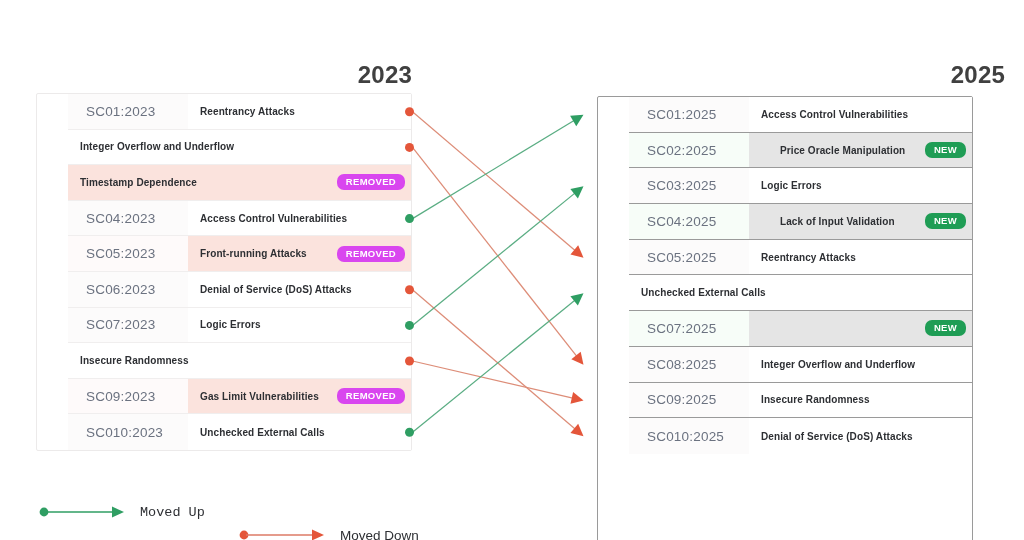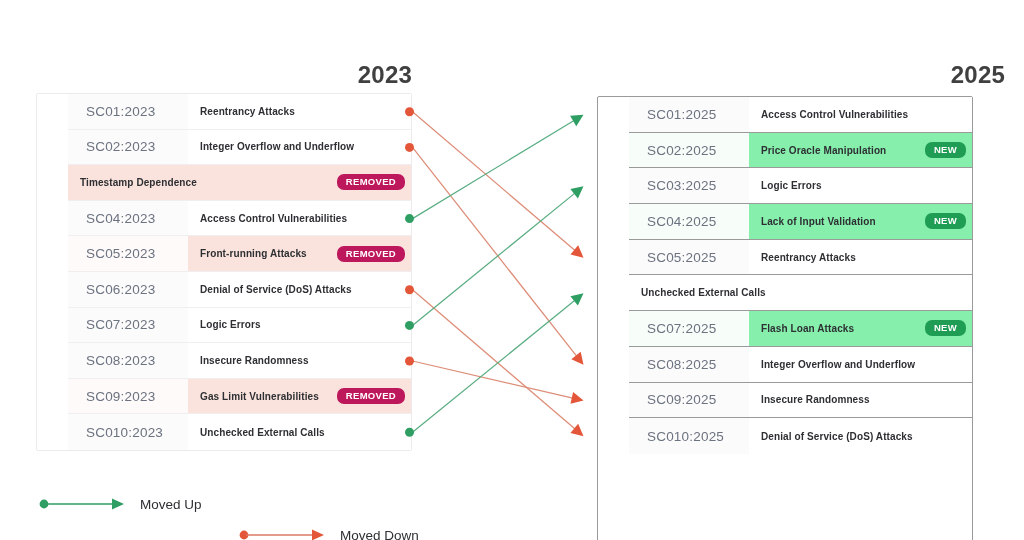--- a/index.html
+++ b/index.html
@@ -50,21 +50,21 @@
     box-sizing: border-box;
     position: relative;
     background: #ffffff;
   }
   #table-2023 .row { height: 35.6px; border-bottom: 1px solid #f0eeee; }
   #table-2025 .row { height: 35.7px; border-bottom: 1px solid #9a9a9a; }
   #table-2023 .row:last-child,
   #table-2025 .row:last-child { border-bottom: none; }
 
   .row.removed { background: #fbe3dd; }
-  .row.new     { background: #86efac; }
+  .row.new     { background: #e5e5e5; gap: 19px; }
 
   .rank {
     width: 120px;
     flex: 0 0 120px;
     box-sizing: border-box;
     padding-left: 18px;
     font-size: 13.5px;
     color: #6b7280;
     background: #fcfbfb;
     height: 100%;
@@ -92,21 +92,21 @@
     transform: translateY(-50%);
     font-size: 9.5px;
     font-weight: 700;
     color: #ffffff;
     letter-spacing: .3px;
     border-radius: 7px;
     padding: 3px 9px 3.5px 9px;
     line-height: 1;
     white-space: nowrap;
   }
-  .badge.removed-badge { background: #be185d; right: 6px; }
+  .badge.removed-badge { background: #d946ef; right: 6px; }
   .badge.new-badge     { background: #1f9d55; right: 6px; }
 
   
   #connectors {
     position: absolute;
     left: 0; top: 0;
     width: 1024px; height: 540px;
     pointer-events: none;
   }
 
@@ -115,21 +115,21 @@
     position: absolute;
     left: 30px; top: 492px;
     width: 420px; height: 28px;
   }
   .legend-item {
     position: absolute;
     display: flex;
     align-items: center;
     height: 24px;
   }
-  #legend-up   { left: 8px;  top: 0; }
+  #legend-up   { left: 8px;  top: 8px; font-family: Liberation Mono, monospace; }
   #legend-down { left: 208px; top: 0; margin-top: 31px; }
   .legend-label {
     margin-left: 12px;
     font-size: 13.5px;
     color: #2d2f33;
     white-space: nowrap;
   }
 </style>
 </head>
 <body>
@@ -137,21 +137,20 @@
 <div class="col-title" id="title-2023">2023</div>
 
 <div class="col-title" id="title-2025">2025</div>
 
 <div class="table" id="table-2023">
     <div class="row">
       <div class="rank">SC01:2023</div>
       <div class="name">Reentrancy Attacks</div>
     </div>
     <div class="row">
-      <div class="rank">SC02:2023</div>
       <div class="name">Integer Overflow and Underflow</div>
     </div>
     <div class="row removed">
       <div class="name">Timestamp Dependence</div>
       <span class="badge removed-badge">REMOVED</span>
     </div>
     <div class="row">
       <div class="rank">SC04:2023</div>
       <div class="name">Access Control Vulnerabilities</div>
     </div>
@@ -162,21 +161,20 @@
     </div>
     <div class="row">
       <div class="rank">SC06:2023</div>
       <div class="name">Denial of Service (DoS) Attacks</div>
     </div>
     <div class="row">
       <div class="rank">SC07:2023</div>
       <div class="name">Logic Errors</div>
     </div>
     <div class="row">
-      <div class="rank">SC08:2023</div>
       <div class="name">Insecure Randomness</div>
     </div>
     <div class="row removed">
       <div class="rank">SC09:2023</div>
       <div class="name">Gas Limit Vulnerabilities</div>
       <span class="badge removed-badge">REMOVED</span>
     </div>
     <div class="row">
       <div class="rank">SC010:2023</div>
       <div class="name">Unchecked External Calls</div>
@@ -204,21 +202,20 @@
     </div>
     <div class="row">
       <div class="rank">SC05:2025</div>
       <div class="name">Reentrancy Attacks</div>
     </div>
     <div class="row">
       <div class="name">Unchecked External Calls</div>
     </div>
     <div class="row new">
       <div class="rank">SC07:2025</div>
-      <div class="name">Flash Loan Attacks</div>
       <span class="badge new-badge">NEW</span>
     </div>
     <div class="row">
       <div class="rank">SC08:2025</div>
       <div class="name">Integer Overflow and Underflow</div>
     </div>
     <div class="row">
       <div class="rank">SC09:2025</div>
       <div class="name">Insecure Randomness</div>
     </div>

